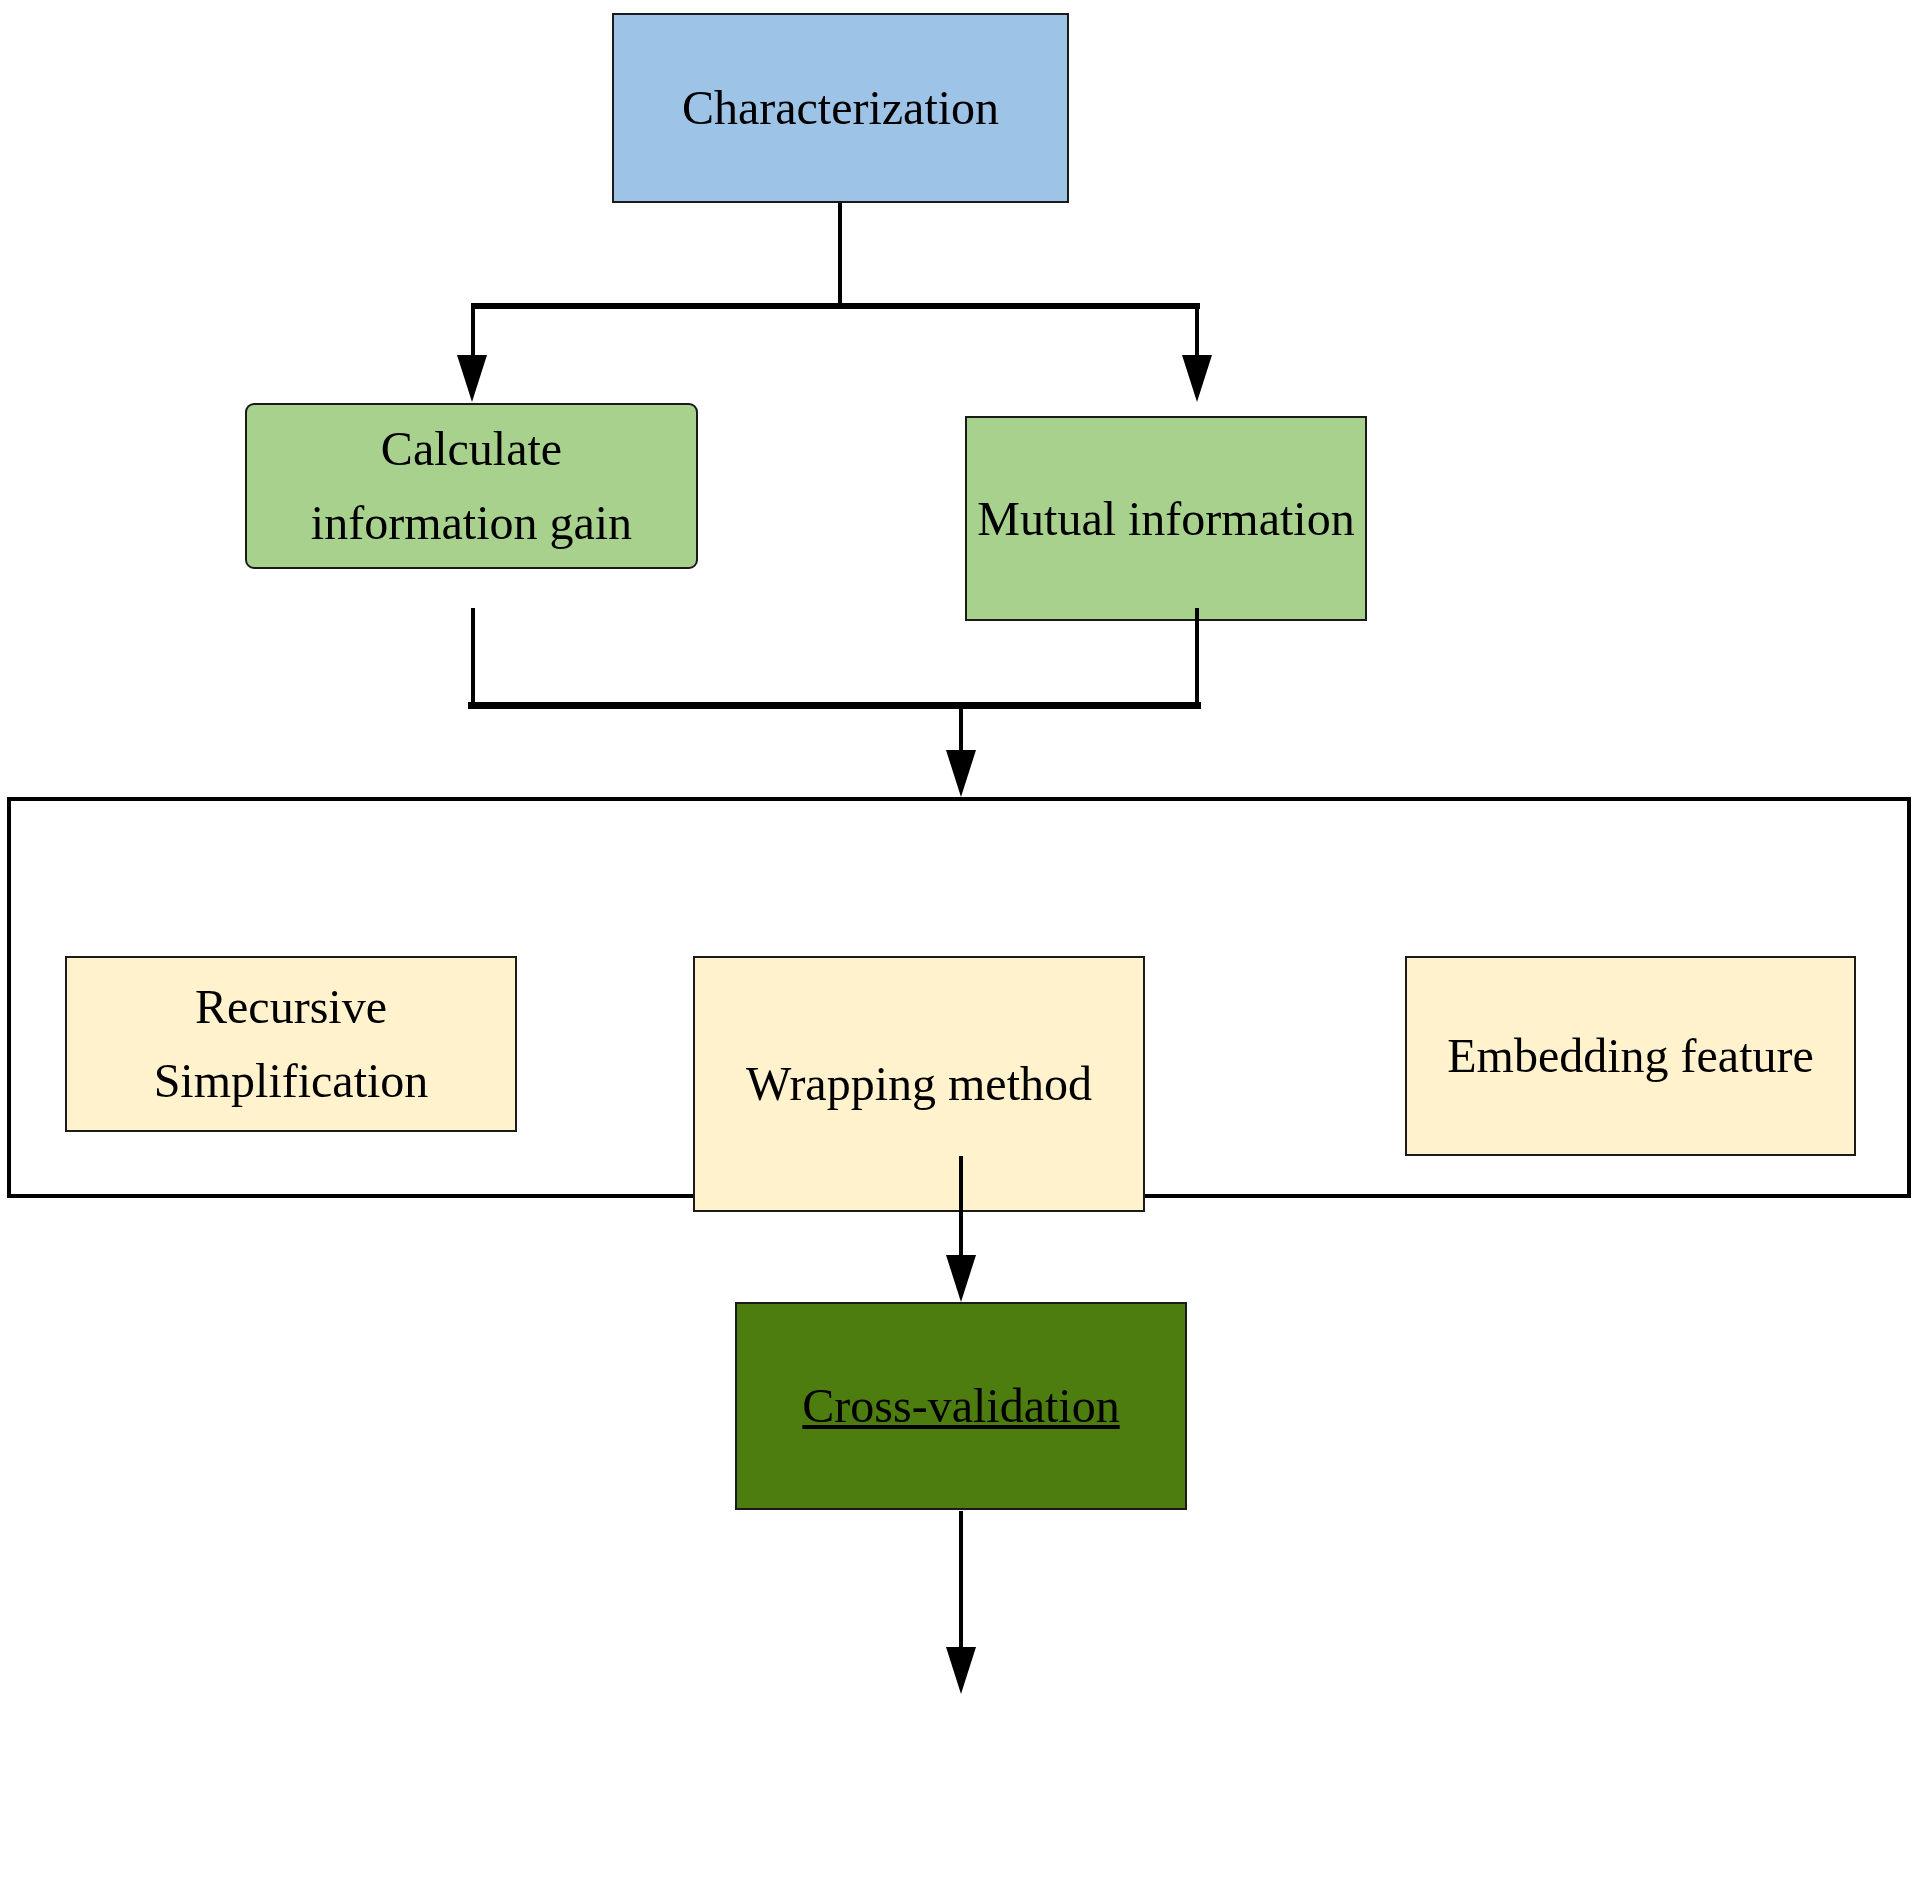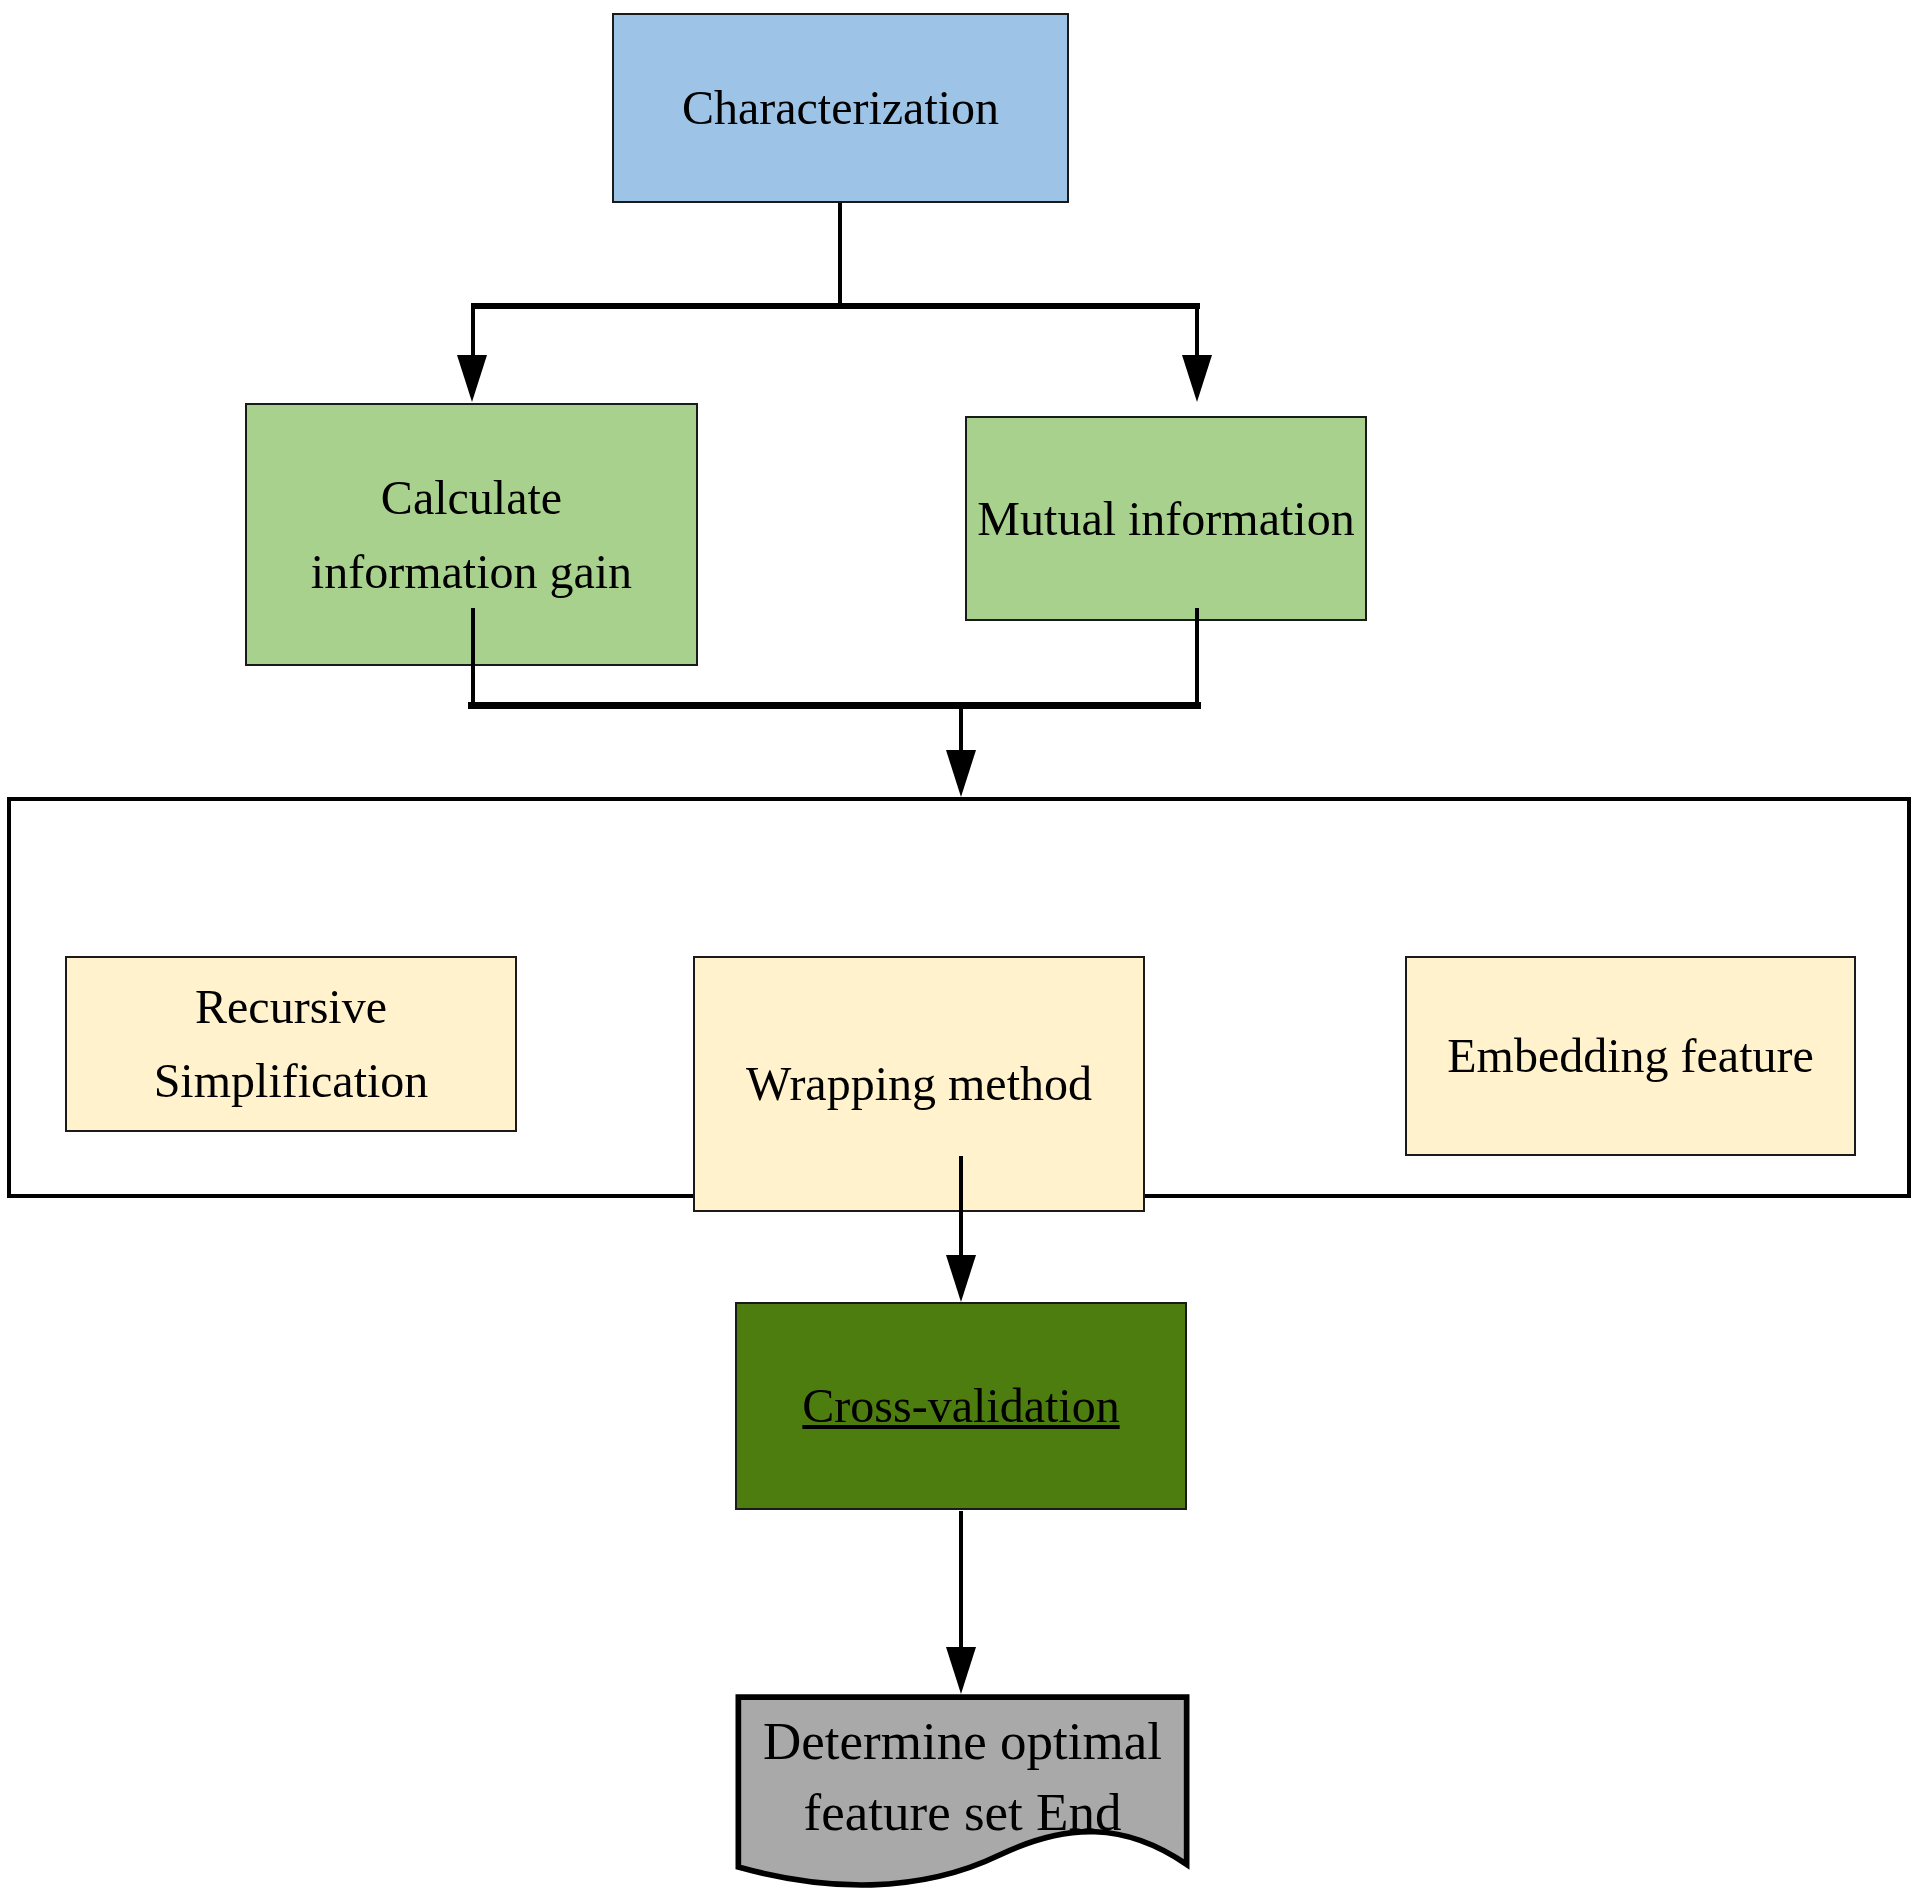--- a/index.html
+++ b/index.html
@@ -60,21 +60,21 @@
     <div class="label">Characterization</div>
   </div>
 
   <div class="stem" style="left:838px; top:203px; width:4.4px; height:106px;"></div>
   <div class="hbar" style="left:471px; top:303px; width:729px; height:6.1px;"></div>
   <div class="stem" style="left:471px; top:303px; width:4.4px; height:61px;"></div>
   <div class="arrowhead" style="left:457px; top:355px;"></div>
   <div class="stem" style="left:1195px; top:303px; width:4.4px; height:61px;"></div>
   <div class="arrowhead" style="left:1182px; top:355px;"></div>
 
-  <div class="node" id="n-calc-info-gain" style="left: 245px; top: 403px; width: 453px; height: 263px; background-color: rgb(169, 209, 142);">
+  <div class="node" id="n-calc-info-gain" style="left: 245px; top: 403px; width: 453px; height: 166px; background-color: rgb(169, 209, 142); border-radius: 9px;">
     <div class="label">Calculate
 information gain</div>
   </div>
   <div class="node" id="n-mutual-information" style="left: 965px; top: 394px; width: 402px; height: 205px; background-color: rgb(169, 209, 142); margin-top: 22px;">
     <div class="label">Mutual information</div>
   </div>
 
   <div class="stem" style="left:471px; top:608px; width:4.4px; height:101px;"></div>
   <div class="stem" style="left:1195px; top:608px; width:4.4px; height:101px;"></div>
   <div class="hbar" style="left:468px; top:702px; width:733px; height:7px;"></div>
@@ -97,22 +97,15 @@
   <div class="stem" style="left:959px; top:1156px; width:4.4px; height:103px;"></div>
   <div class="arrowhead" style="left:946px; top:1255px;"></div>
 
   <div class="node" id="n-cross-validation" style="left: 735px; top: 1302px; width: 452px; height: 208px; background-color: #4d7c0f; text-decoration: underline;">
     <div class="label">Cross-validation</div>
   </div>
 
   <div class="stem" style="left:959px; top:1511px; width:4.4px; height:140px;"></div>
   <div class="arrowhead" style="left:946px; top:1647px;"></div>
 
-  <div id="end-shape-wrap">
-    <svg width="455" height="201" viewBox="0 0 1040 460">
-      <path d="M 7 7 L 1033 7 L 1033 390 C 890 292, 758 296, 606 368 C 420 458, 208 452, 7 396 Z" stroke="#000000" stroke-width="13" fill="#A9A9A9"></path>
-    </svg>
-    <div id="end-label">Determine optimal
-feature set End</div>
-  </div>
 
 </div>
 
 
 </body></html>

